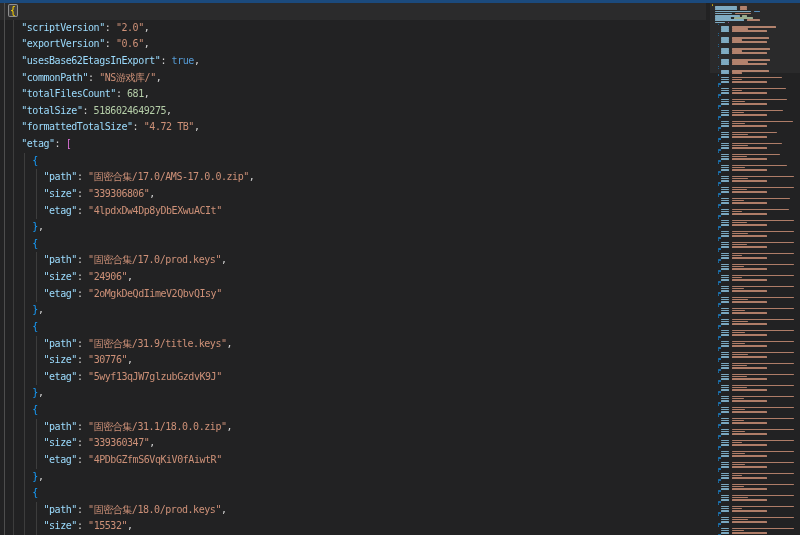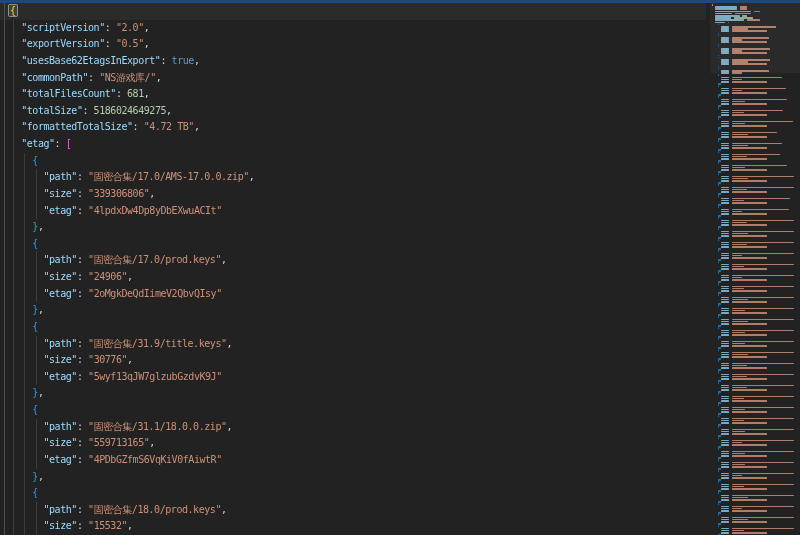--- a/index.html
+++ b/index.html
@@ -47,21 +47,21 @@
 </style>
 </head>
 <body>
 
 <div id="screen" style="background: rgb(34, 34, 35);">
   <div id="accent-bar" style="background: rgb(27, 74, 125);"></div>
   <div id="editor-left-border"></div>
   <div id="code-area">
       <div class="cl cl-active"><span class="b1 match">{</span></div>
       <div class="cl"><i class="guide" style="left: 13.04px;"></i>  <span class="key">"</span><span class="key">scriptVersion</span><span class="key">"</span><span class="punc">: </span><span class="str">"</span><span class="str">2.0</span><span class="str">"</span><span class="punc">,</span></div>
-      <div class="cl"><i class="guide" style="left: 13.04px;"></i>  <span class="key">"</span><span class="key">exportVersion</span><span class="key">"</span><span class="punc">: </span><span class="str">"</span><span class="str">0.5</span><span class="str">"</span><span class="punc">,</span></div>
+      <div class="cl"><i class="guide" style="left: 13.04px;"></i>  <span class="key">"</span><span class="key">exportVersion</span><span class="key">"</span><span class="punc">: </span><span class="str">"</span><span class="str">0.6</span><span class="str">"</span><span class="punc">,</span></div>
       <div class="cl"><i class="guide" style="left: 13.04px;"></i>  <span class="key">"</span><span class="key">usesBase62EtagsInExport</span><span class="key">"</span><span class="punc">: </span><span class="kw">true</span><span class="punc">,</span></div>
       <div class="cl"><i class="guide" style="left: 13.04px;"></i>  <span class="key">"</span><span class="key">commonPath</span><span class="key">"</span><span class="punc">: </span><span class="str">"</span><span class="str">NS游戏库/</span><span class="str">"</span><span class="punc">,</span></div>
       <div class="cl"><i class="guide" style="left: 13.04px;"></i>  <span class="key">"</span><span class="key">totalFilesCount</span><span class="key">"</span><span class="punc">: </span><span class="num">681</span><span class="punc">,</span></div>
       <div class="cl"><i class="guide" style="left: 13.04px;"></i>  <span class="key">"</span><span class="key">totalSize</span><span class="key">"</span><span class="punc">: </span><span class="num">5186024649275</span><span class="punc">,</span></div>
       <div class="cl"><i class="guide" style="left: 13.04px;"></i>  <span class="key">"</span><span class="key">formattedTotalSize</span><span class="key">"</span><span class="punc">: </span><span class="str">"</span><span class="str">4.72 TB</span><span class="str">"</span><span class="punc">,</span></div>
       <div class="cl"><i class="guide" style="left: 13.04px;"></i>  <span class="key">"</span><span class="key">etag</span><span class="key">"</span><span class="punc">: </span><span class="b2">[</span></div>
       <div class="cl"><i class="guide" style="left: 13.04px;"></i><i class="guide" style="left: 24.28px;"></i>    <span class="b3">{</span></div>
       <div class="cl"><i class="guide" style="left: 13.04px;"></i><i class="guide" style="left: 24.28px;"></i><i class="guide" style="left: 35.52px;"></i>      <span class="key">"</span><span class="key">path</span><span class="key">"</span><span class="punc">: </span><span class="str">"</span><span class="str">固密合集/17.0/AMS-17.0.0.zip</span><span class="str">"</span><span class="punc">,</span></div>
       <div class="cl"><i class="guide" style="left: 13.04px;"></i><i class="guide" style="left: 24.28px;"></i><i class="guide" style="left: 35.52px;"></i>      <span class="key">"</span><span class="key">size</span><span class="key">"</span><span class="punc">: </span><span class="str">"</span><span class="str">339306806</span><span class="str">"</span><span class="punc">,</span></div>
       <div class="cl"><i class="guide" style="left: 13.04px;"></i><i class="guide" style="left: 24.28px;"></i><i class="guide" style="left: 35.52px;"></i>      <span class="key">"</span><span class="key">etag</span><span class="key">"</span><span class="punc">: </span><span class="str">"</span><span class="str">4lpdxDw4Dp8yDbEXwuACIt</span><span class="str">"</span></div>
@@ -71,21 +71,21 @@
       <div class="cl"><i class="guide" style="left: 13.04px;"></i><i class="guide" style="left: 24.28px;"></i><i class="guide" style="left: 35.52px;"></i>      <span class="key">"</span><span class="key">size</span><span class="key">"</span><span class="punc">: </span><span class="str">"</span><span class="str">24906</span><span class="str">"</span><span class="punc">,</span></div>
       <div class="cl"><i class="guide" style="left: 13.04px;"></i><i class="guide" style="left: 24.28px;"></i><i class="guide" style="left: 35.52px;"></i>      <span class="key">"</span><span class="key">etag</span><span class="key">"</span><span class="punc">: </span><span class="str">"</span><span class="str">2oMgkDeQdIimeV2QbvQIsy</span><span class="str">"</span></div>
       <div class="cl"><i class="guide" style="left: 13.04px;"></i><i class="guide" style="left: 24.28px;"></i>    <span class="b3">}</span><span class="punc">,</span></div>
       <div class="cl"><i class="guide" style="left: 13.04px;"></i><i class="guide" style="left: 24.28px;"></i>    <span class="b3">{</span></div>
       <div class="cl"><i class="guide" style="left: 13.04px;"></i><i class="guide" style="left: 24.28px;"></i><i class="guide" style="left: 35.52px;"></i>      <span class="key">"</span><span class="key">path</span><span class="key">"</span><span class="punc">: </span><span class="str">"</span><span class="str">固密合集/31.9/title.keys</span><span class="str">"</span><span class="punc">,</span></div>
       <div class="cl"><i class="guide" style="left: 13.04px;"></i><i class="guide" style="left: 24.28px;"></i><i class="guide" style="left: 35.52px;"></i>      <span class="key">"</span><span class="key">size</span><span class="key">"</span><span class="punc">: </span><span class="str">"</span><span class="str">30776</span><span class="str">"</span><span class="punc">,</span></div>
       <div class="cl"><i class="guide" style="left: 13.04px;"></i><i class="guide" style="left: 24.28px;"></i><i class="guide" style="left: 35.52px;"></i>      <span class="key">"</span><span class="key">etag</span><span class="key">"</span><span class="punc">: </span><span class="str">"</span><span class="str">5wyf13qJW7glzubGzdvK9J</span><span class="str">"</span></div>
       <div class="cl"><i class="guide" style="left: 13.04px;"></i><i class="guide" style="left: 24.28px;"></i>    <span class="b3">}</span><span class="punc">,</span></div>
       <div class="cl"><i class="guide" style="left: 13.04px;"></i><i class="guide" style="left: 24.28px;"></i>    <span class="b3">{</span></div>
       <div class="cl"><i class="guide" style="left: 13.04px;"></i><i class="guide" style="left: 24.28px;"></i><i class="guide" style="left: 35.52px;"></i>      <span class="key">"</span><span class="key">path</span><span class="key">"</span><span class="punc">: </span><span class="str">"</span><span class="str">固密合集/31.1/18.0.0.zip</span><span class="str">"</span><span class="punc">,</span></div>
-      <div class="cl"><i class="guide" style="left: 13.04px;"></i><i class="guide" style="left: 24.28px;"></i><i class="guide" style="left: 35.52px;"></i>      <span class="key">"</span><span class="key">size</span><span class="key">"</span><span class="punc">: </span><span class="str">"</span><span class="str">559713165</span><span class="str">"</span><span class="punc">,</span></div>
+      <div class="cl"><i class="guide" style="left: 13.04px;"></i><i class="guide" style="left: 24.28px;"></i><i class="guide" style="left: 35.52px;"></i>      <span class="key">"</span><span class="key">size</span><span class="key">"</span><span class="punc">: </span><span class="str">"</span><span class="str">339360347</span><span class="str">"</span><span class="punc">,</span></div>
       <div class="cl"><i class="guide" style="left: 13.04px;"></i><i class="guide" style="left: 24.28px;"></i><i class="guide" style="left: 35.52px;"></i>      <span class="key">"</span><span class="key">etag</span><span class="key">"</span><span class="punc">: </span><span class="str">"</span><span class="str">4PDbGZfmS6VqKiV0fAiwtR</span><span class="str">"</span></div>
       <div class="cl"><i class="guide" style="left: 13.04px;"></i><i class="guide" style="left: 24.28px;"></i>    <span class="b3">}</span><span class="punc">,</span></div>
       <div class="cl"><i class="guide" style="left: 13.04px;"></i><i class="guide" style="left: 24.28px;"></i>    <span class="b3">{</span></div>
       <div class="cl"><i class="guide" style="left: 13.04px;"></i><i class="guide" style="left: 24.28px;"></i><i class="guide" style="left: 35.52px;"></i>      <span class="key">"</span><span class="key">path</span><span class="key">"</span><span class="punc">: </span><span class="str">"</span><span class="str">固密合集/18.0/prod.keys</span><span class="str">"</span><span class="punc">,</span></div>
       <div class="cl"><i class="guide" style="left: 13.04px;"></i><i class="guide" style="left: 24.28px;"></i><i class="guide" style="left: 35.52px;"></i>      <span class="key">"</span><span class="key">size</span><span class="key">"</span><span class="punc">: </span><span class="str">"</span><span class="str">15532</span><span class="str">"</span><span class="punc">,</span></div>
     </div>
   <div id="minimap">
     <div id="minimap-slider"></div>
   <div class="mseg mb1" style="left: 2px; top: 4px; width: 1.45px;"></div>
       <div class="mseg mkey" style="left: 4.9px; top: 6.2px; width: 21.75px;"></div>

